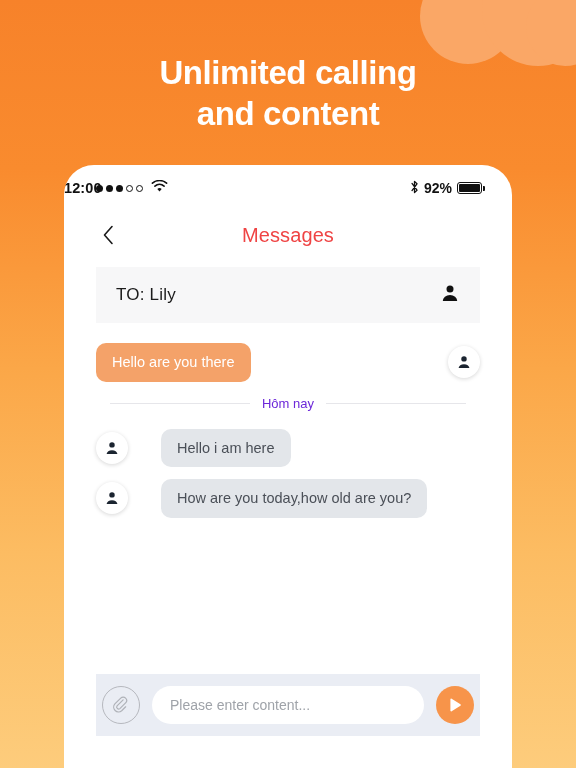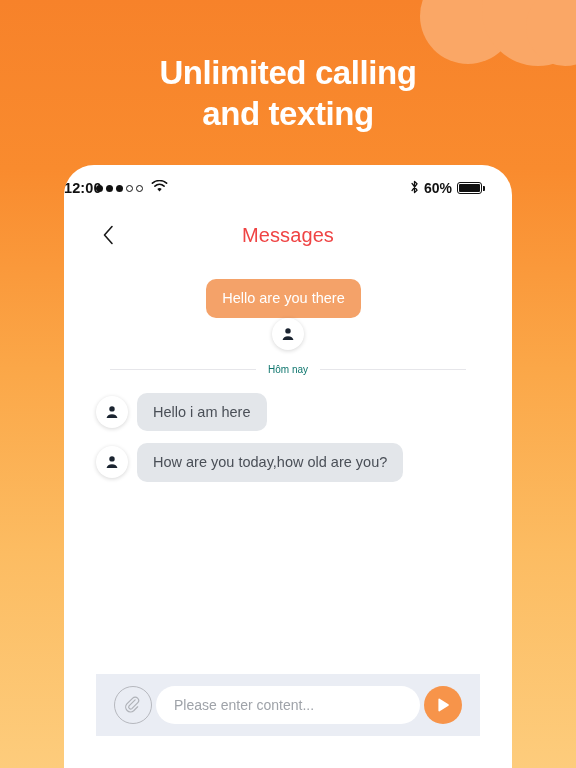--- a/index.html
+++ b/index.html
@@ -176,22 +176,22 @@
   
   .chat {
     padding: 20px 32px 0 32px;
     background: #FFFFFF;
   }
   .row {
     display: flex;
     align-items: center;
     margin-bottom: 12px;
   }
-  .row.out { justify-content: space-between; flex-direction: column; }
-  .row.in  { justify-content: flex-start; }
+  .row.out { justify-content: space-between; }
+  .row.in  { justify-content: flex-start; gap: 24px; }
 
   .bubble {
     font-size: 14.5px;
     line-height: 1;
     padding: 12px 16px;
     border-radius: 10px;
     max-width: 290px;
   }
   .bubble.out {
     background: #F4A269;
@@ -222,38 +222,38 @@
     gap: 12px;
     margin: 14px 14px 18px 14px;
   }
   .divider hr {
     flex: 1;
     border: 0;
     border-top: 1px solid #E6E6EA;
     margin: 0;
   }
   .divider span {
-    font-size: 10px;
-    color: #0f766e;
+    font-size: 13px;
+    color: #6d28d9;
     white-space: nowrap;
   }
 
   
   .input-bar {
     position: absolute;
     left: 32px;
     right: 32px;
     top: 509px;
     height: 62px;
     background: #EAEDF4;
     display: flex;
     align-items: center;
-    padding: 0 18px;
+    padding: 0 6px;
     box-sizing: border-box;
-    gap: 4px;
+    gap: 12px;
   }
   .attach-btn {
     width: 36px; height: 36px;
     border-radius: 50%;
     border: 1.5px solid #B6B8BE;
     display: flex; align-items: center; justify-content: center;
     flex: 0 0 36px;
     cursor: pointer;
   }
   .text-input {
@@ -285,21 +285,21 @@
 <div class="promo">
 
   <div class="cloud">
     <i class="c1"></i>
       <i class="c2"></i>
       <i class="c3"></i>
   </div>
 
   <div class="headline">
     <span>Unlimited calling</span>
-    <span class="l2">and texting</span>
+    <span class="l2">and content</span>
   </div>
 
   <div class="phone-card">
 
     <div class="status-bar">
       <div class="sb-left">
         <span class="sig-dots">
           <span></span>
             <span></span>
             <span></span>
@@ -314,36 +314,45 @@
           </svg>
         </span>
       </div>
       <div class="sb-center">12:00</div>
       <div class="sb-right">
         <span>
           <svg width="9" height="14" viewBox="0 0 9 14">
             <path d="M2 3.4 L7 10.2 L4.5 12.6 L4.5 1.4 L7 3.8 L2 10.6" stroke="#111" stroke-width="1.3" fill="none" stroke-linejoin="round" stroke-linecap="round"></path>
           </svg>
         </span>
-        <span>60%</span>
+        <span>92%</span>
         <span class="battery">
             <i></i>
           </span>
       </div>
     </div>
 
     <div class="nav-bar">
       <div class="nav-back">
         <svg width="11" height="20" viewBox="0 0 11 20">
           <path d="M9 1.5 L1.5 10 L9 18.5" stroke="#1A1A1A" stroke-width="1.6" fill="none" stroke-linecap="round" stroke-linejoin="round"></path>
         </svg>
       </div>
       <div class="nav-title">Messages</div>
     </div>
 
+    <div class="to-row">
+      <span class="to-text">TO:  Lily</span>
+      <span>
+        <svg width="20" height="20" viewBox="0 0 20 20">
+          <circle cx="10" cy="6.1" r="3.5" fill="#111"></circle>
+          <path d="M2.8 18 a7.2 6 0 0 1 14.4 0 Z" fill="#111"></path>
+        </svg>
+      </span>
+    </div>
 
     <div class="chat">
 
       <div class="row out">
         <div class="bubble out">Hello are you there</div>
         <div class="avatar">
           <svg width="16" height="16" viewBox="0 0 20 20">
             <circle cx="10" cy="6.1" r="3.4" fill="#1B2430"></circle>
             <path d="M3.2 17.4 a6.9 5.7 0 0 1 13.6 0 Z" fill="#1B2430"></path>
           </svg>

